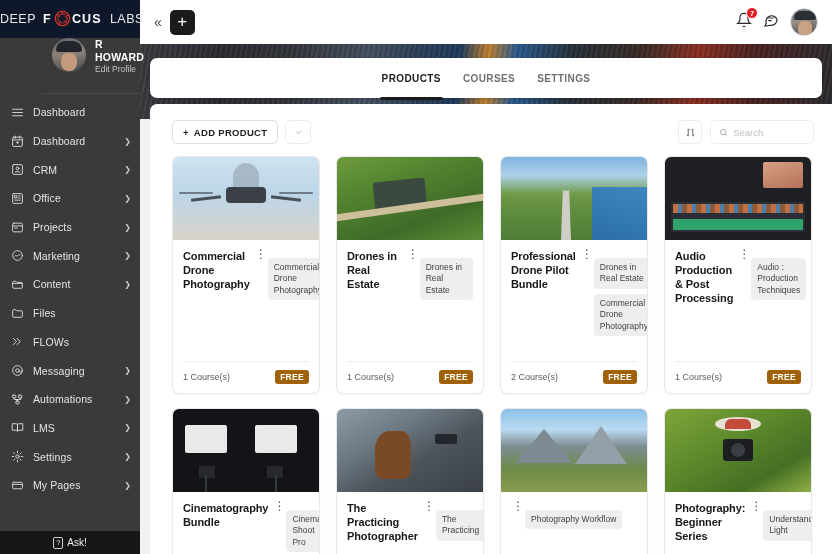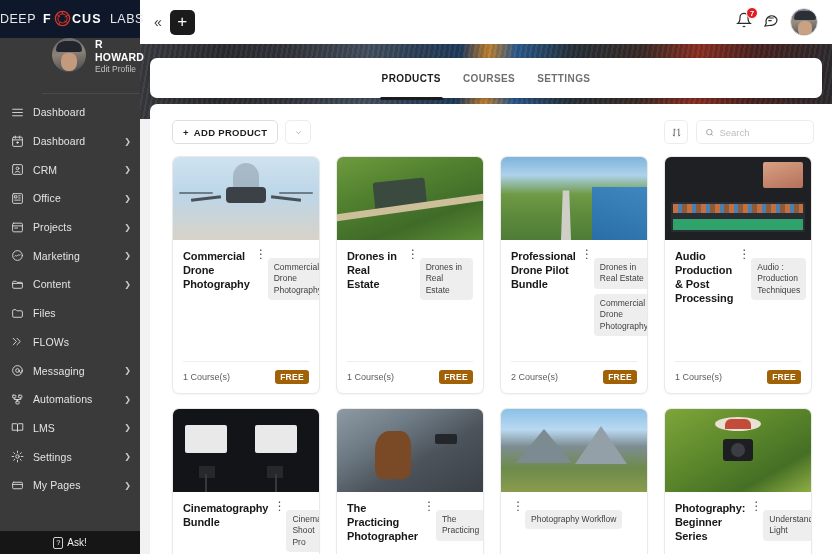--- a/index.html
+++ b/index.html
@@ -146,21 +146,21 @@
     width: 26px; height: 24px; border: 1px solid #ececec; border-radius: 5px;
     background: #fff; margin-left: 7px; cursor: pointer;
     display: flex; align-items: center; justify-content: center; color: #b5b5b5; font-size: 8px;
   }
   .toolbar-right { margin-left: auto; display: flex; align-items: center; gap: 8px; }
   .sort-btn {
     width: 24px; height: 24px; border: 1px solid #ececec; border-radius: 5px; background: #fff;
     display: flex; align-items: center; justify-content: center; cursor: pointer; color: #6b6b6b;
   }
   .search-box {
-    width: 118px; height: 24px; border: 1px solid #ececec; border-radius: 5px; background: #fff;
+    width: 104px; height: 24px; border: 1px solid #ececec; border-radius: 5px; background: #fff;
     display: flex; align-items: center; gap: 5px; padding: 0 8px;
   }
   .search-box input {
     border: none; outline: none; font-size: 9.5px; color: #333; width: 100%;
     font-family: "Liberation Sans", sans-serif; background: transparent;
   }
   .search-box input::placeholder { color: #bdbdbd; }
 
   
   .grid {

